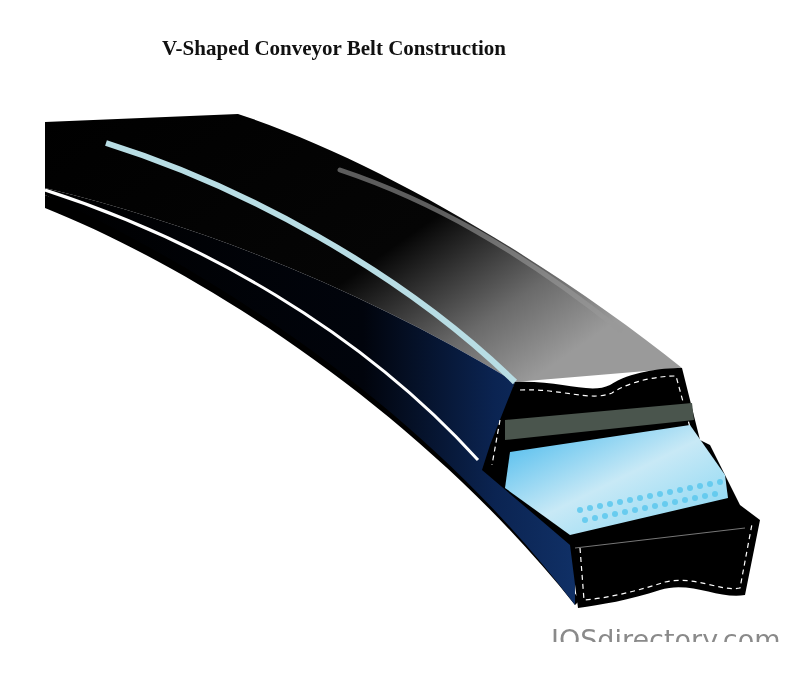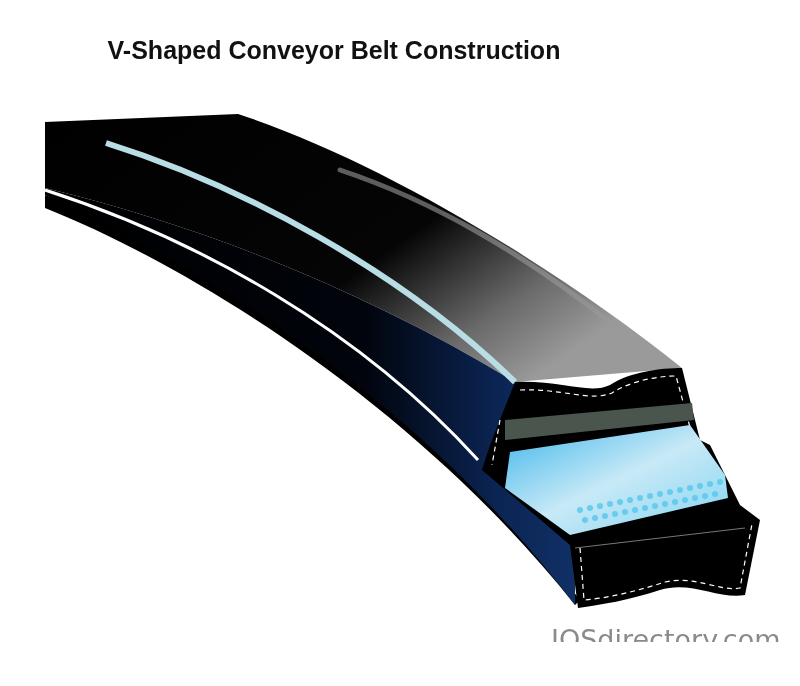--- a/index.html
+++ b/index.html
@@ -1,19 +1,19 @@
 <!DOCTYPE html>
 <html><head>
 <meta charset="utf-8">
 <style>
   html, body { margin: 0; padding: 0; background: #ffffff; }
   body { width: 800px; height: 686px; position: relative; overflow: hidden; font-family: "DejaVu Serif", serif; }
   .title {
     position: absolute; left: 0; top: 36px; width: 668px; text-align: center;
-    font-family: Liberation Sans, sans-serif; font-weight: bold; font-size: 25px;
+    font-family: Liberation Serif, serif; font-weight: bold; font-size: 21px;
     color: #111111; letter-spacing: 0px;
   }
   .illustration { position: absolute; left: 0; top: 0; width: 800px; height: 686px; }
   .watermark {
     position: absolute; left: 536px; top: 622px; width: 260px; height: 20px; overflow: hidden;
     font-family: "DejaVu Sans", sans-serif; font-size: 27px; color: #8a8a8a; line-height: 36px; margin-left: 15px;
   }
 </style>
 </head>
 <body>

